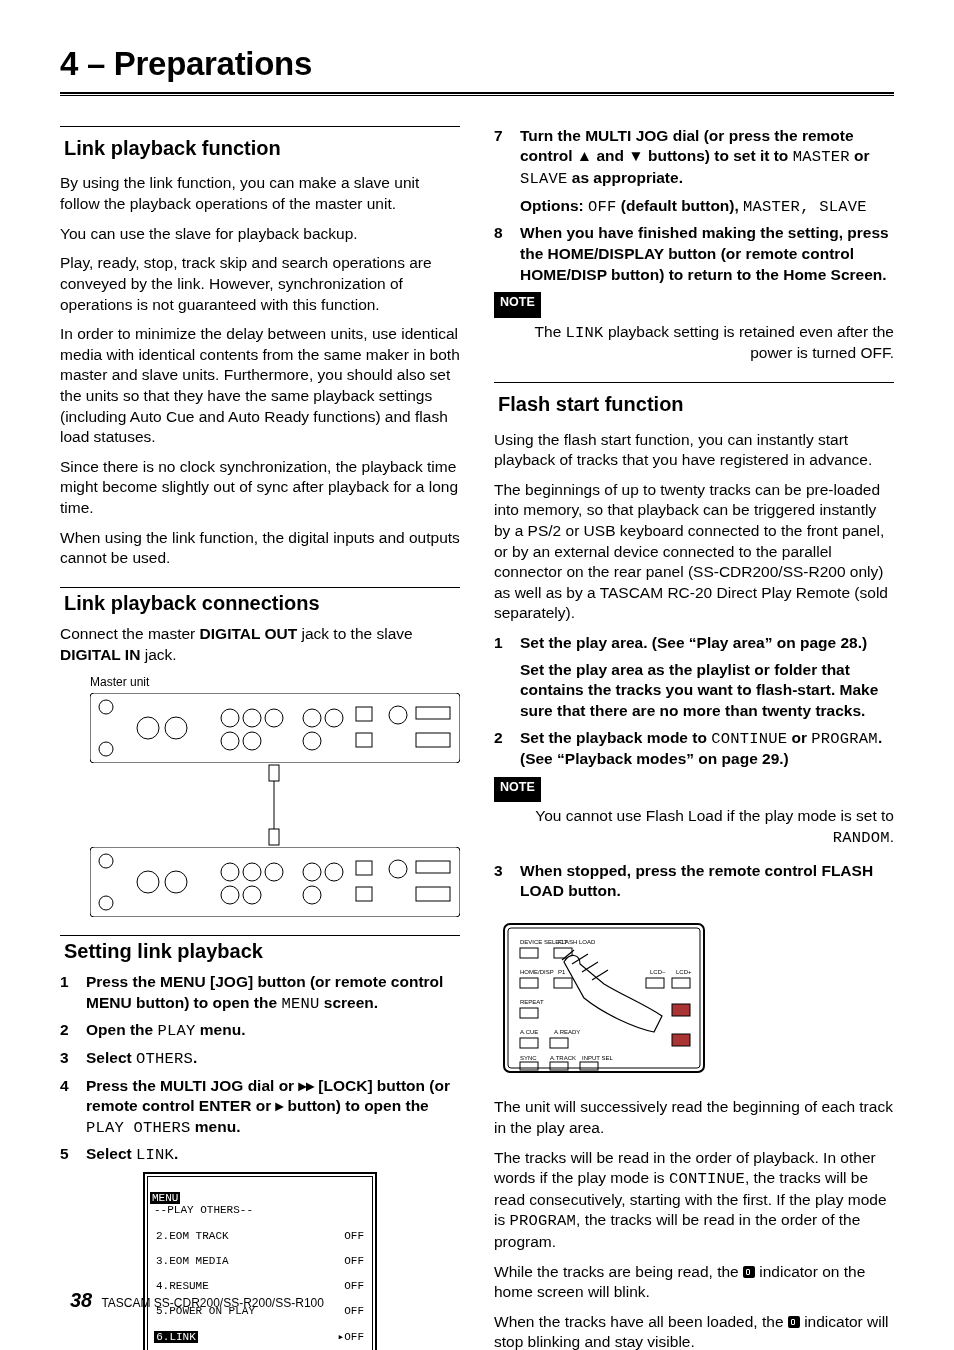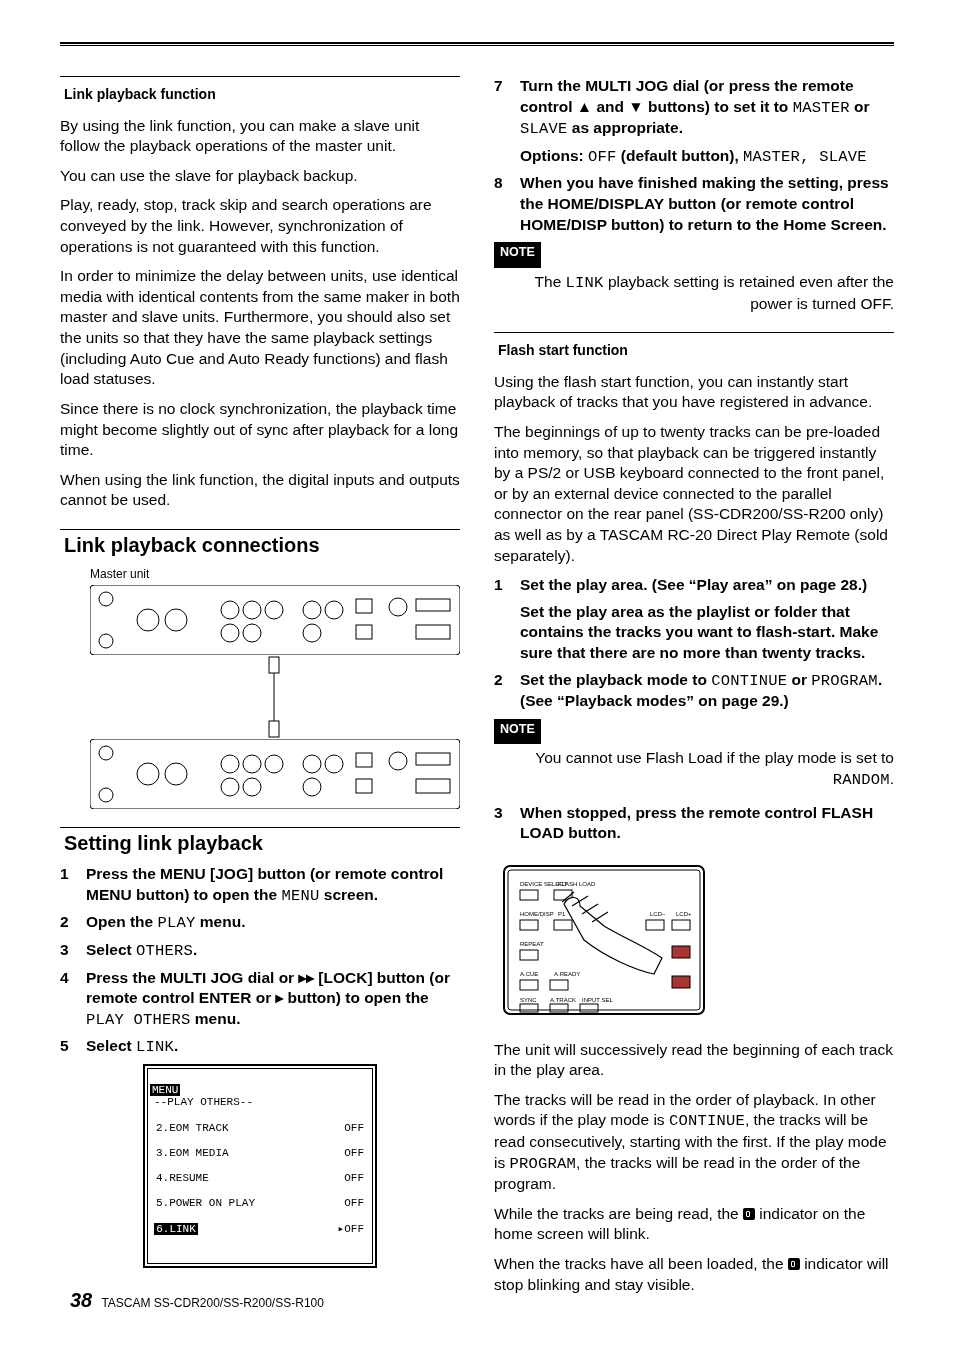--- a/index.html
+++ b/index.html
@@ -31,21 +31,21 @@
     border-bottom: 1px solid #000;
     margin-bottom: 30px;
   }
   .cols {
     display: flex;
     gap: 34px;
   }
   .col { flex: 1 1 0; min-width: 0; }
   .h2-rule { border-top: 1px solid #000; margin-bottom: 2px; }
   h2.section {
-    font-size: 14px;
+    font-size: 20px;
     font-weight: 700;
     margin: 8px 0 12px 4px;
   }
   h3.subsection {
     font-size: 20px;
     font-weight: 700;
     border-top: 1px solid #000;
     padding-top: 2px;
     padding-left: 4px;
     margin: 18px 0 8px 0;
@@ -102,36 +102,40 @@
     position: absolute;
     left: 70px; bottom: 36px;
     font-size: 12px;
   }
   .footer .pg { font-size: 20px; font-weight: 800; font-style: italic; margin-right: 6px; }
 </style>
 </head>
 <body>
 
 <div class="page">
+  <div class="chapter">4 – Preparations</div>
   <div class="chapter-rule"></div>
 
   <div class="cols">
 
     <div class="col">
       <div class="h2-rule"></div>
       <h2 class="section">Link playback function</h2>
 
       <p>By using the link function, you can make a slave unit follow the playback operations of the master unit.</p>
       <p>You can use the slave for playback backup.</p>
       <p>Play, ready, stop, track skip and search operations are conveyed by the link. However, synchronization of operations is not guaranteed with this function.</p>
       <p>In order to minimize the delay between units, use identical media with identical contents from the same maker in both master and slave units. Furthermore, you should also set the units so that they have the same playback settings (including Auto Cue and Auto Ready functions) and flash load statuses.</p>
       <p>Since there is no clock synchronization, the playback time might become slightly out of sync after playback for a long time.</p>
       <p>When using the link function, the digital inputs and outputs cannot be used.</p>
 
       <h3 class="subsection">Link playback connections</h3>
+      <p>
+        <span>Connect the master </span><b>DIGITAL OUT</b><span> jack to the slave </span><b>DIGITAL IN</b><span> jack.</span>
+      </p>
 
       <div class="diagram-caption">Master unit</div>
       <svg class="panel" width="370" height="70" viewBox="0 0 370 70" style="margin-left:30px">
         <rect x="0" y="0" width="370" height="70" rx="4" fill="#fff" stroke="#000"></rect>
         <circle cx="16" cy="14" r="7" fill="none" stroke="#000"></circle>
         <circle cx="16" cy="56" r="7" fill="none" stroke="#000"></circle>
         <g fill="none" stroke="#000">
           <circle cx="58" cy="35" r="11"></circle>
             <circle cx="86" cy="35" r="11"></circle>
           <circle cx="140" cy="25" r="9"></circle>

